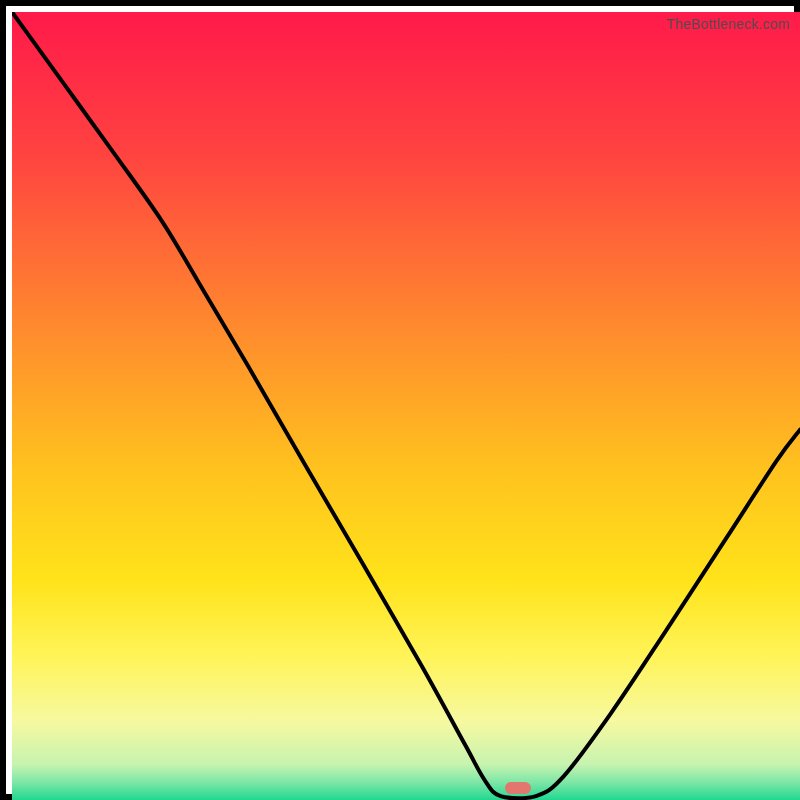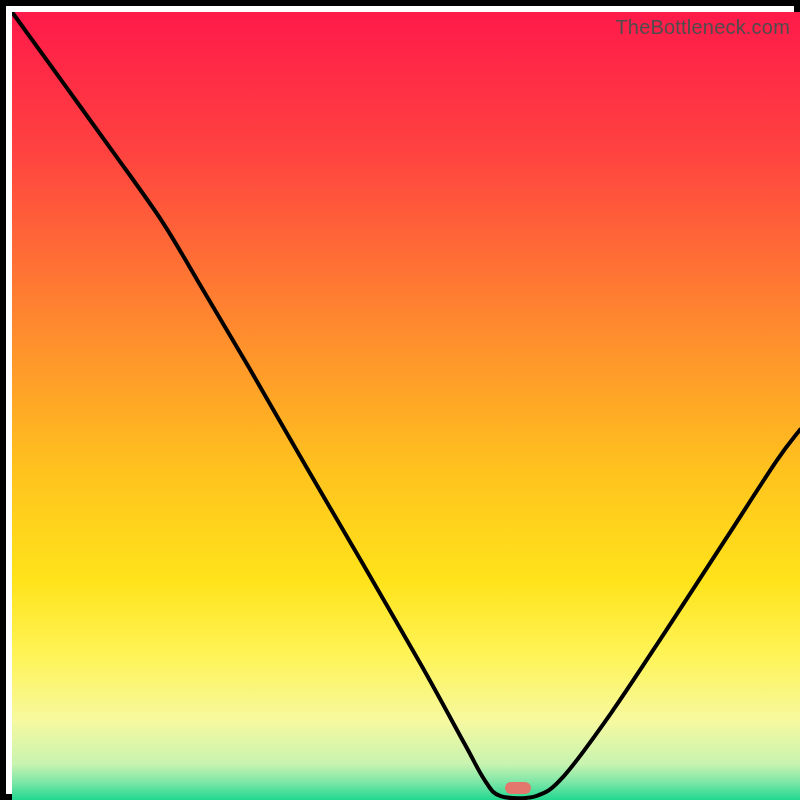--- a/index.html
+++ b/index.html
@@ -25,21 +25,21 @@
     top: 6px;
     width: 788px;
     height: 788px;
     overflow: hidden;
   }
   .watermark {
     position: absolute;
     top: 4px;
     right: 10px;
     font-family: Arial, Helvetica, sans-serif;
-    font-size: 20px;
+    font-size: 14px;
     color: #4d4d4d;
     font-weight: 500;
     letter-spacing: 0.2px;
     user-select: none;
   }
   .marker {
     position: absolute;
     width: 26px;
     height: 12px;
     border-radius: 6px;

